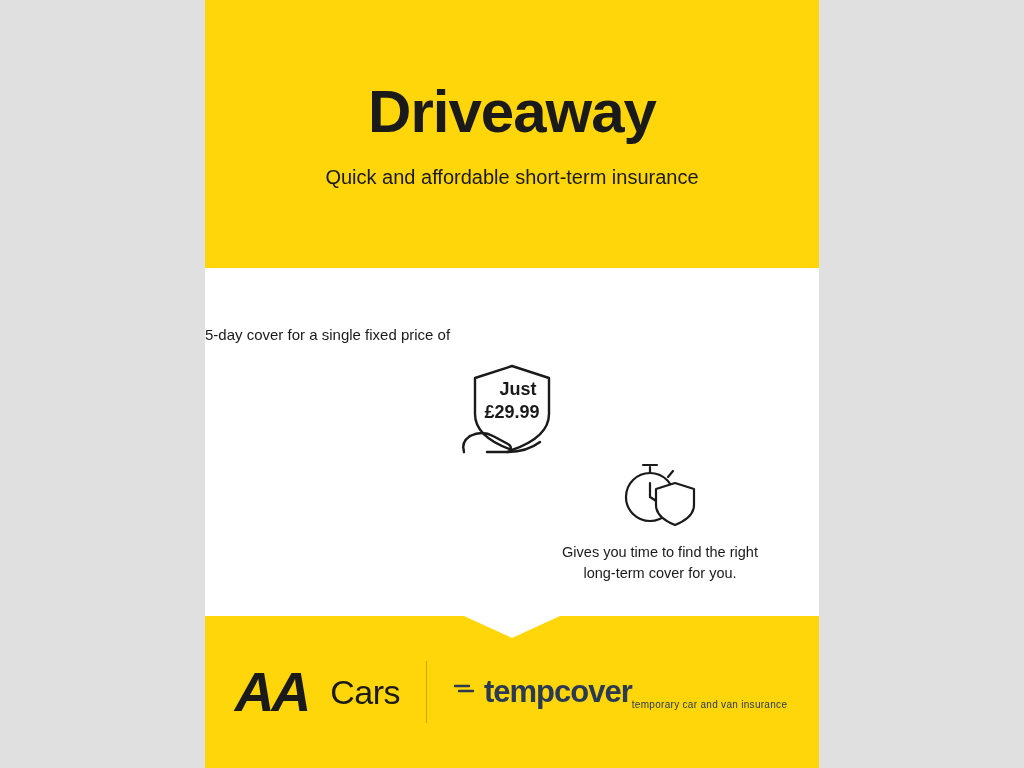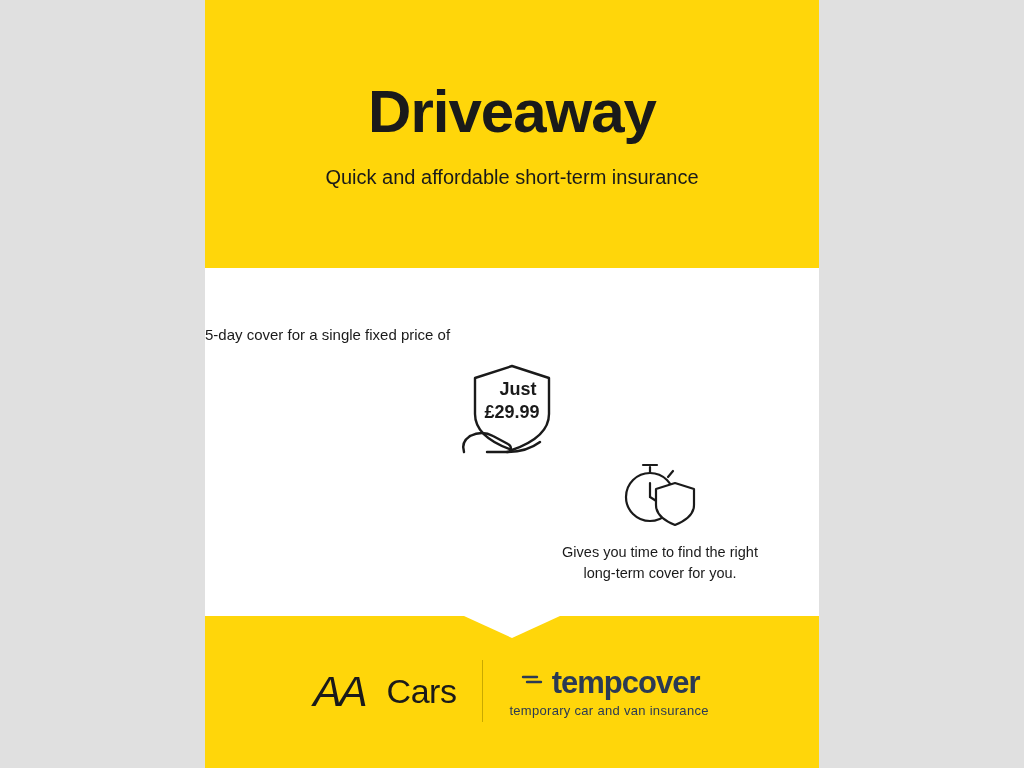--- a/index.html
+++ b/index.html
@@ -155,56 +155,56 @@
   .logos {
     position: absolute;
     left: 0;
     top: 660px;
     width: 614px;
     display: flex;
     align-items: center;
     justify-content: center;
   }
   .aa-logo {
-    font-size: 43px;
-    font-weight: normal;
+    font-size: 55px;
+    font-weight: bold;
     font-style: italic;
     color: #1a1a1a;
     letter-spacing: -3px;
   }
   .cars-word {
     font-size: 34px;
     color: #1a1a1a;
     margin-left: 22px;
     letter-spacing: -0.5px;
   }
   .divider {
     width: 1px;
     height: 62px;
     background: #c9a900;
     margin: 0 26px;
   }
   .tempcover {
     display: flex;
-    flex-direction: column;
-    align-items: center;
+    flex-direction: row;
+    align-items: flex-end;
   }
   .tempcover-row {
     display: flex;
     align-items: center;
   }
   .tc-word {
     font-size: 31px;
     font-weight: bold;
     color: #2b3a54;
     letter-spacing: -1px;
     margin-left: 5px;
   }
   .tc-tagline {
-    font-size: 13px;
+    font-size: 10px;
     color: #2b3a54;
     letter-spacing: 0.3px;
     margin-top: 2px;
     align-self: flex-end;
     margin-right: 2px;
   }
 </style>
 </head>
 <body>
 

